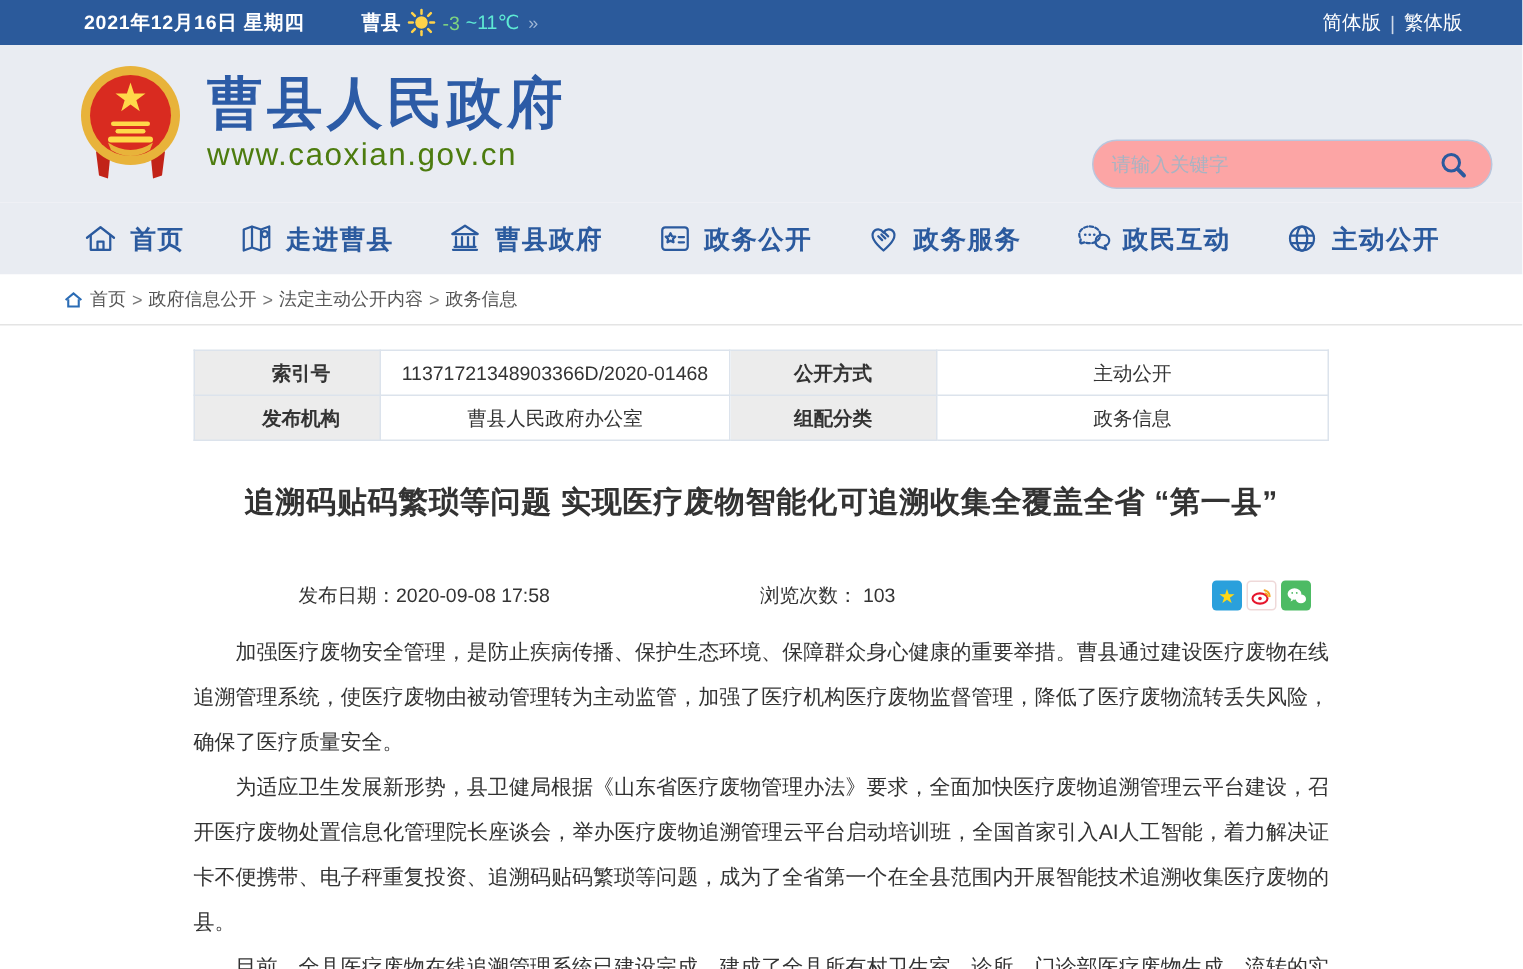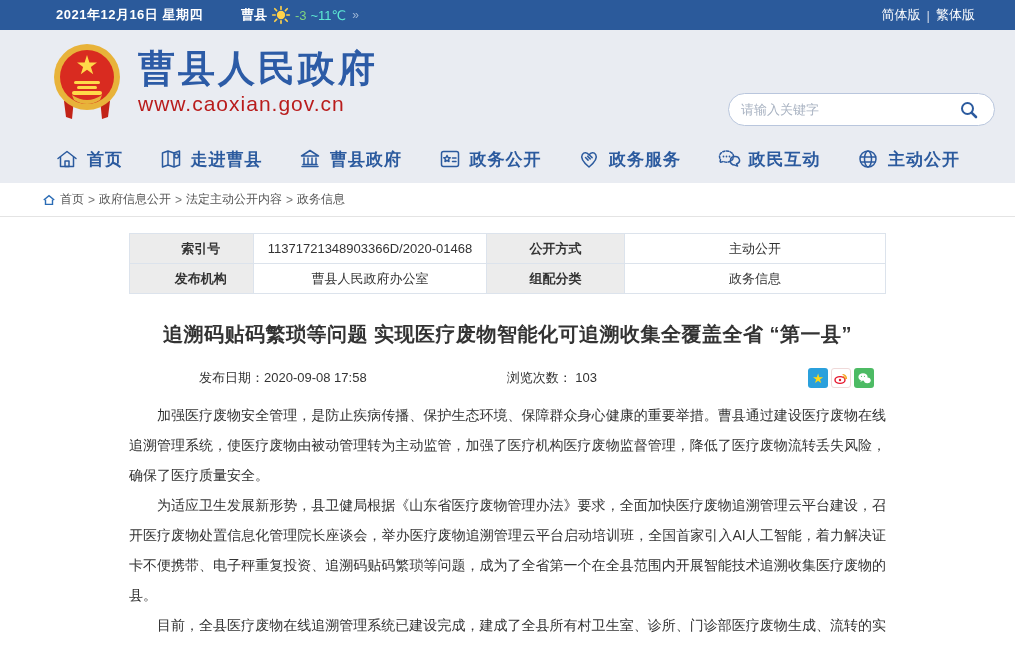--- a/index.html
+++ b/index.html
@@ -19,23 +19,23 @@
   .weather-arrow { color:#9fb7d6; font-size:12px; margin-left:2px; }
   .topbar-right { margin-left:auto; margin-right:40px; display:flex; gap:6px; align-items:center; }
   .lang-link { color:#fff; text-decoration:none; cursor:pointer; }
   .lang-divider { color:#cfd9e8; }
 
   
   .header { height:105px; background:#e9ecf2; display:flex; align-items:center; position:relative; }
   .brand { display:flex; align-items:center; margin-left:52px; gap:16px; }
   .emblem { width:70px; height:88px; }
   .brand-text .site-name { font-size:37px; font-weight:bold; color:#2c5ba6; letter-spacing:3px; line-height:1.1; }
-  .brand-text .site-url { font-size:21px; color:#b91c1c; letter-spacing:1px; margin-top:2px; }
+  .brand-text .site-url { font-size:21px; color:#4d7c0f; letter-spacing:1px; margin-top:2px; }
   .search-box { position:absolute; right:20px; top:63px; width:267px; height:33px;
-    background:#ffffff; border:1px solid #b9c6dd; border-radius:17px;
+    background:#fca5a5; border:1px solid #b9c6dd; border-radius:17px;
     display:flex; align-items:center; padding:0 12px; }
   .search-input { flex:1; border:none; outline:none; background:transparent;
     font-size:13px; color:#333; font-family:inherit; }
   .search-input::placeholder { color:#a9b3c2; }
   .search-btn { background:none; border:none; cursor:pointer; width:26px; height:26px;
     display:flex; align-items:center; justify-content:center; }
 
   
   .nav { height:48px; background:#e9ecf2; display:flex; align-items:center;
     justify-content:space-between; padding:0 55px; }
@@ -55,21 +55,21 @@
   .content { width:757px; margin:0 auto; }
   .info-table { width:100%; border-collapse:collapse; margin-top:16px; table-layout:fixed; }
   .info-table td { border:1px solid #dce3ec; height:30px; text-align:center;
     font-size:13px; color:#333; overflow:hidden; white-space:nowrap; }
   .info-table td.lbl { background:#ececec; font-weight:bold; }
   .col-l1 { width:122px;padding-left:18px; } .col-v1 { width:228px; } .col-l2 { width:136px; } .col-v2 { width:256px; }
 
   .article-title { margin-top:27px; text-align:center; font-size:20px; font-weight:bold;
     color:#333; letter-spacing:.5px; }
 
-  .meta-row { margin-top:20px; display:flex; align-items:center; font-size:13px; color:#333;justify-content:center; }
+  .meta-row { margin-top:39px; display:flex; align-items:center; font-size:13px; color:#333;justify-content:center; }
   .meta-date { margin-left:70px; }
   .meta-views { margin-left:140px; }
   .share-icons { margin-left:auto; margin-right:12px; display:flex; gap:3px; }
   .share-icon { width:20px; height:20px; border-radius:3px; display:flex;
     align-items:center; justify-content:center; cursor:pointer; font-size:13px; line-height:1; }
   .share-qzone { background:#2aa0dc; color:#ffd815; }
   .share-weibo { background:#fff; border:1px solid #efd9d9; }
   .share-wechat { background:#4dbb64; }
 
   .article-body { margin-top:12px; }

